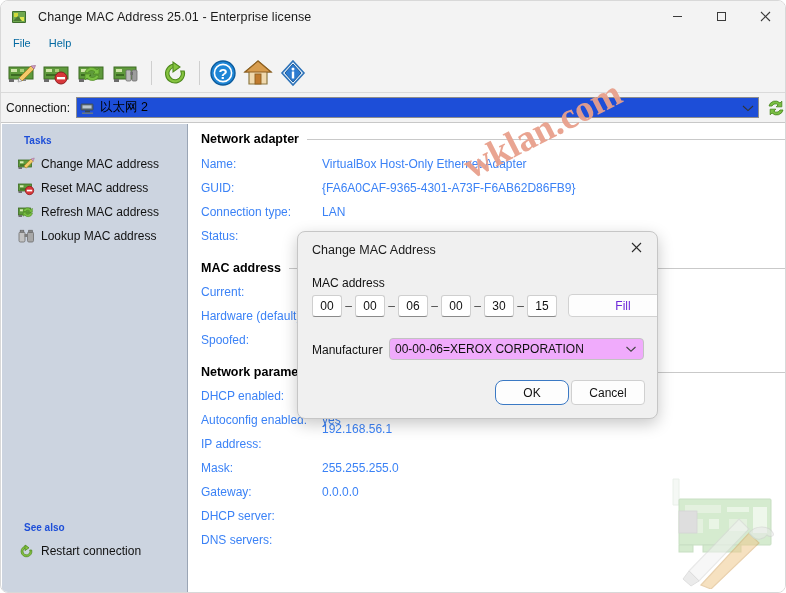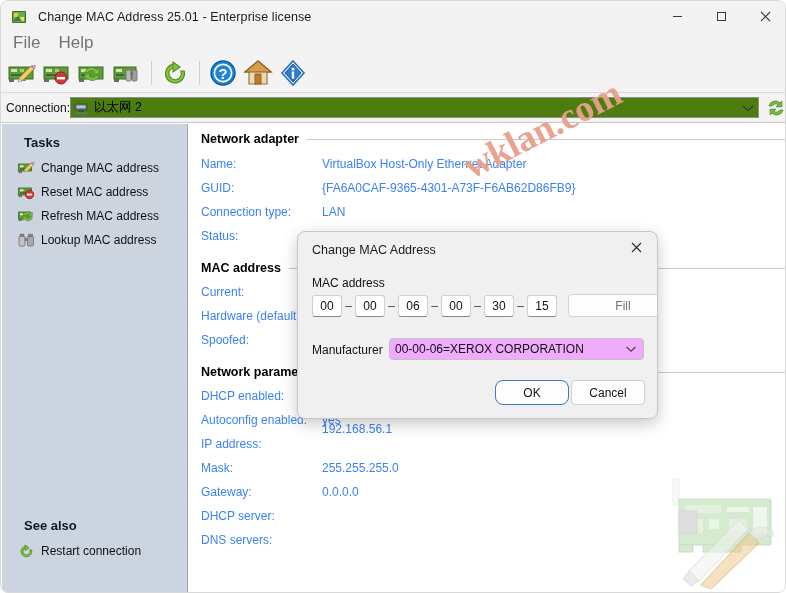--- a/index.html
+++ b/index.html
@@ -37,21 +37,21 @@
     color:#3a3a3a; font-size:12px;
   }
   .winbtn svg { display:block; }
   
   .menubar {
     position:absolute; left:0; top:31px; width:786px; height:21px;
     background:#f3f3f3;
     display:flex; align-items:center;
     box-sizing:border-box;
   }
-  .menuitem { font-size:17px; color:#737373; padding:0 9px; }
+  .menuitem { font-size:11px; color:#0369a1; padding:0 9px; }
   .menuitem:first-child { margin-left:3px; }
   
   .toolbar {
     position:absolute; left:0; top:52px; width:786px; height:40px;
     background:#f3f3f3;
     border-bottom:1px solid #dadada;
     display:flex; align-items:center;
     box-sizing:border-box;
   }
   .tb-btn { width:33px; height:34px; margin:0 1px; position:relative; }
@@ -62,42 +62,43 @@
   
   .connbar {
     position:absolute; left:0; top:92px; width:786px; height:30px;
     background:#f3f3f3;
     border-bottom:1px solid #c8c8c8;
     display:flex; align-items:center;
     box-sizing:border-box;
   }
   .conn-label { font-size:12px; color:#111; margin-left:5px; }
   .conn-combo {
+    margin-left:6px;
     width:781px; height:21px;
-    background:#4d7c0f; border:1px solid #8d8d8d;
+    background:#1d4ed8; border:1px solid #8d8d8d;
     display:flex; align-items:center;
     box-sizing:border-box;
     position:relative;
   }
   .conn-icon { width:16px; height:14px; margin-left:3px; position:relative; }
   .conn-value { font-size:12.5px; color:#000; margin-left:4px; }
   .conn-arrow {
     position:absolute; right:4px; top:0; bottom:0;
     display:flex; align-items:center; color:#333;
   }
   .conn-refresh { width:22px; height:22px; margin-left:6px; position:relative; }
   
   .sidebar {
     position:absolute; left:1px; top:123px; width:186px; height:469px;
     background:#ccd4e0;
     border-right:1px solid #9aa5b5;
     box-sizing:border-box;
   }
   .side-head {
-    font-size:13px; font-weight:bold; color:#0f172a;
+    font-size:10px; font-weight:bold; color:#1d4ed8;
     margin:11px 0 6px 22px;
   }
   .side-item {
     display:flex; align-items:center;
     height:24px; padding-left:16px;
   }
   .side-ico { width:17px; height:15px; position:relative; flex:0 0 17px; }
   .side-text { font-size:12px; color:#111; margin-left:6px; }
   .see-also { position:absolute; left:0; bottom:30px; width:186px; }
   
@@ -156,21 +157,21 @@
     display:flex; align-items:center; justify-content:center;
     font-size:12px; color:#111;
     box-sizing:border-box;
   }
   .dash { width:13px; text-align:center; color:#444; font-size:12px; }
   .fill-btn {
     margin-left:11px;
     width:110px; height:23px;
     background:#fdfdfd; border:1px solid #d2d2d2; border-radius:4px;
     display:flex; align-items:center; justify-content:center;
-    font-size:12px; color:#737373;
+    font-size:12px; color:#6d28d9;
     box-sizing:border-box;
   }
   .manu-label { position:absolute; left:14px; top:111px; font-size:12px; color:#111; }
   .manu-combo {
     position:absolute; left:91px; top:106px; width:255px; height:22px;
     background:#f0abfc; border:1px solid #c2c2c2; border-radius:4px;
     display:flex; align-items:center; box-sizing:border-box;
   }
   .manu-value { font-size:12px; color:#111; margin-left:5px; }
   .manu-arrow { position:absolute; right:6px; top:0; bottom:0; display:flex; align-items:center; color:#444; }

